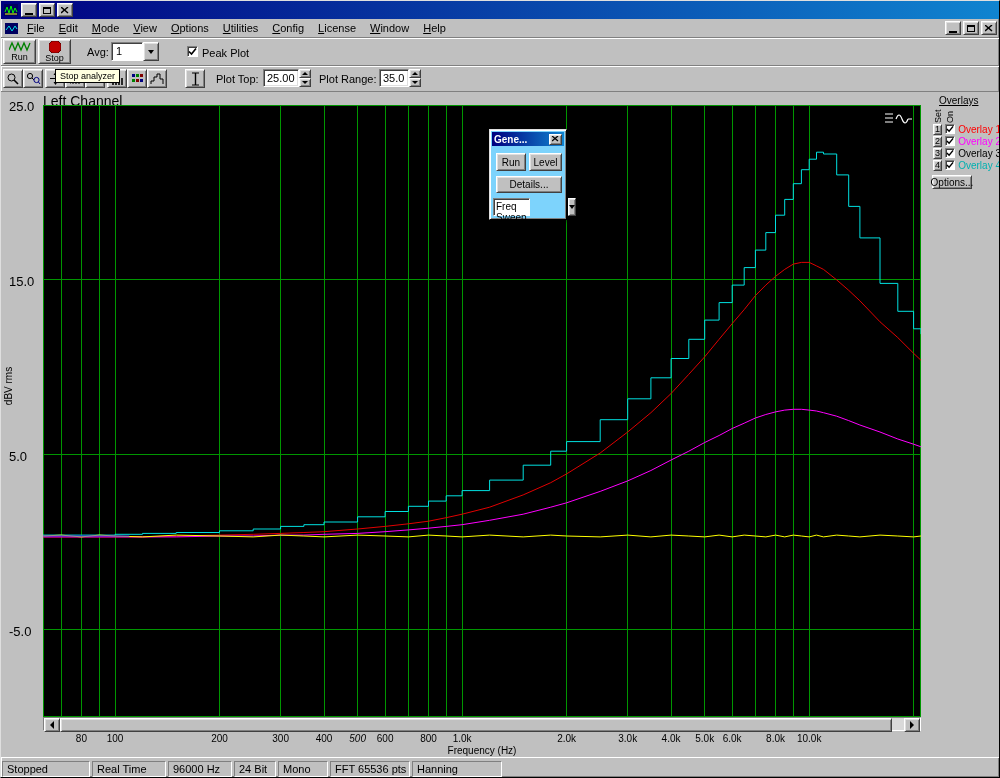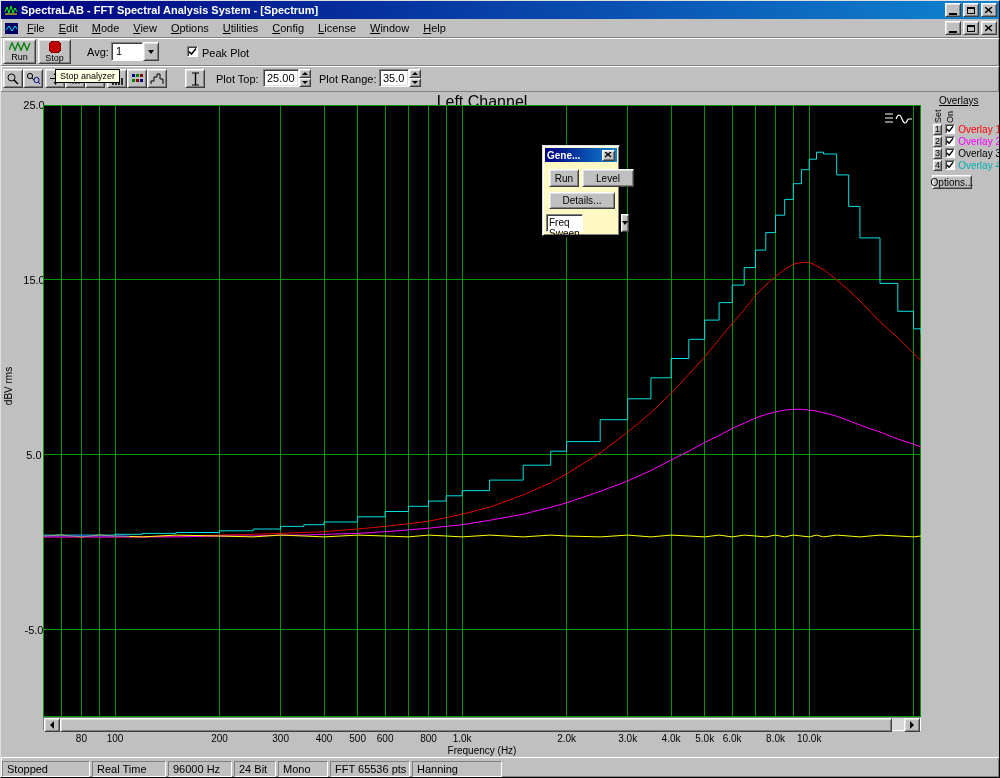--- a/index.html
+++ b/index.html
@@ -48,23 +48,23 @@
   .spinner { position:absolute; display:flex; height:18px; }
   .spin-field { padding:2px 3px; min-width:30px; }
   .spin-btns { display:flex; flex-direction:column; width:12px; }
   .spin-b { height:9px; display:flex; align-items:center; justify-content:center; cursor:default; }
   .spin-b .arrow-down, .spin-b .arrow-up { border-left-width:3px; border-right-width:3px; border-top-width:3px; border-bottom-width:3px; }
 
   .tooltip { position:absolute; left:54px; top:68px; background:#ffffe1; border:1px solid #000; font-size:9px; padding:1px 4px; z-index:60; white-space:nowrap; }
 
   
   .content { position:relative; height:665px; background:#c0c0c0; overflow:hidden; }
-  .plot-title { position:absolute; left:42px; top:1px; width:878px; text-align:center; font-size:16px; }
+  .plot-title { position:absolute; left:42px; top:1px; width:878px; font-size:14px; }
   .y-axis-label { position:absolute; left:-22px; top:288px; width:60px; height:12px; text-align:center; font-size:10px; transform:rotate(-90deg); }
-  .ytick { position:absolute; left:16px; width:34px; text-align:center; font-size:11px; }
+  .ytick { position:absolute; left:8px; width:34px; text-align:left; font-size:13px; }
   .plot-black { position:absolute; left:42px; top:13px; width:878px; height:612px; background:#000; }
   .gen-indicator { position:absolute; right:8px; top:5px; }
   .hscroll { position:absolute; left:42px; top:625px; width:878px; height:14px; display:flex; background:#d9d9d9; }
   .scroll-btn { width:16px; height:14px; display:flex; align-items:center; justify-content:center; flex:0 0 auto; cursor:default; }
   .arr-left { width:0; height:0; border-top:4px solid transparent; border-bottom:4px solid transparent; border-right:4px solid #000; }
   .arr-right { width:0; height:0; border-top:4px solid transparent; border-bottom:4px solid transparent; border-left:4px solid #000; }
   .scroll-track { flex:1 1 auto; position:relative; }
   .scroll-thumb { position:absolute; left:0; top:0; width:832px; height:14px; }
   .xtick { position:absolute; top:641px; width:40px; text-align:center; font-size:10px; }
   .x-axis-label { position:absolute; left:42px; top:653px; width:878px; text-align:center; font-size:10px; }
@@ -74,23 +74,23 @@
   .ov-title { position:absolute; left:8px; top:3px; font-size:10px; text-decoration:underline;text-align:right; }
   .vlabel { position:absolute; writing-mode:vertical-rl; transform:rotate(180deg); font-size:9px; }
   .ov-rows { position:absolute; left:0; top:31px; width:70px; }
   .ov-row { position:relative; height:12px; margin-bottom:0; display:flex; align-items:center; }
   .ov-num { width:12px; height:11px; font-size:9px; display:inline-flex; align-items:center; justify-content:center; margin-left:2px; cursor:default; }
   .ov-row .cb { width:10px; height:10px; margin-left:3px; }
   .ov-label { font-size:10px; margin-left:3px; white-space:nowrap; }
   .ov-options { position:absolute; left:1px; top:83px; width:40px; height:14px; font-size:10px; display:flex; align-items:center; justify-content:center; cursor:default; }
 
   
-  .gen-dialog { position:absolute; left:541px; top:128px; width:78px; height:91px; background:#fef9c3;
+  .gen-dialog { position:absolute; left:488px; top:128px; width:78px; height:91px; background:#7dd3fc;
                 border:1px solid; border-color:#dfdfdf #000 #000 #dfdfdf;
-                box-shadow:inset 1px 1px 0 #fff, inset -1px -1px 0 #808080, 2px 2px 3px rgba(0,0,0,.4); z-index:40;margin-top:16px; }
+                box-shadow:inset 1px 1px 0 #fff, inset -1px -1px 0 #808080, 2px 2px 3px rgba(0,0,0,.4); z-index:40; }
   .gen-title { height:14px; margin:2px; background:linear-gradient(90deg,#000080,#1084d0); display:flex; align-items:center; padding:0 2px; }
   .gen-title-text { color:#fff; font-weight:bold; font-size:10px; flex:1; white-space:nowrap; overflow:hidden; }
   .gen-close { width:13px; height:11px; display:inline-flex; align-items:center; justify-content:center; cursor:default; }
   .gen-btn { position:absolute; font-size:10px; display:flex; align-items:center; justify-content:center; cursor:default; }
   .gen-combo { position:absolute; left:3px; top:68px; width:72px; height:18px;gap:38px; }
   .gen-combo .combo-val { font-size:10px; padding:2px 2px; }
 
   
   .statusbar { height:20px; display:flex; align-items:flex-start; padding:3px 0 0 1px; border-top:1px solid #fff; }
   .status-panel { height:16px; padding:1px 4px; margin-right:2px; white-space:nowrap; overflow:hidden; font-size:11px; }
@@ -99,21 +99,20 @@
 <body>
 
 <div class="app">
 
   <div class="titlebar">
     <svg class="app-icon" width="14" height="14" viewBox="0 0 14 14">
       <rect x="0" y="1" width="14" height="12" fill="#000060"></rect>
       <polyline points="1,9 3,4 5,10 7,3 9,10 11,5 13,9" fill="none" stroke="#00ff00" stroke-width="1"></polyline>
       <line x1="1" y1="11" x2="13" y2="11" stroke="#ffff00" stroke-width="1"></line>
     </svg>
-    <span class="title-text">SpectraLAB - FFT Spectral Analysis System - [Spectrum]</span>
     <span class="win-btns">
       <span class="win-btn btn">
           <span class="g-min"></span>
         </span>
       <span class="win-btn btn">
           <span class="g-rest"></span>
         </span>
       <span class="win-btn btn">
         <svg width="8" height="7" viewBox="0 0 8 7">
             <line x1="0" y1="0" x2="7" y2="6" stroke="#000" stroke-width="1.4"></line>
@@ -343,21 +342,21 @@
           <span class="arr-right"></span>
         </span>
     </div>
 
     <div id="x-ticks">
         <div class="xtick" style="left: 60.4189px;">80</div>
         <div class="xtick" style="left: 94.0524px;">100</div>
         <div class="xtick" style="left: 198.528px;">200</div>
         <div class="xtick" style="left: 259.642px;">300</div>
         <div class="xtick" style="left: 303.003px;">400</div>
-        <div class="xtick" style="left: 336.636px;">500</div>
+        <div class="xtick" style="left: 336.636px; font-style: italic;">500</div>
         <div class="xtick" style="left: 364.117px;">600</div>
         <div class="xtick" style="left: 407.478px;">800</div>
         <div class="xtick" style="left: 441.112px;">1.0k</div>
         <div class="xtick" style="left: 545.587px;">2.0k</div>
         <div class="xtick" style="left: 606.701px;">3.0k</div>
         <div class="xtick" style="left: 650.062px;">4.0k</div>
         <div class="xtick" style="left: 683.696px;">5.0k</div>
         <div class="xtick" style="left: 711.176px;">6.0k</div>
         <div class="xtick" style="left: 754.537px;">8.0k</div>
         <div class="xtick" style="left: 788.171px;">10.0k</div>
@@ -414,21 +413,21 @@
     <div class="gen-title">
       <span class="gen-title-text">Gene...</span>
       <span class="gen-close btn">
         <svg width="7" height="6" viewBox="0 0 7 6">
             <line x1="0" y1="0" x2="6" y2="5" stroke="#000" stroke-width="1.3"></line>
             <line x1="6" y1="0" x2="0" y2="5" stroke="#000" stroke-width="1.3"></line>
           </svg>
       </span>
     </div>
     <div class="gen-btn btn" style="left:6px; top:23px; width:30px; height:18px;">Run</div>
-    <div class="gen-btn btn" style="left:39px; top:23px; width:52px; height:18px;">Level</div>
+    <div class="gen-btn btn" style="left:39px; top:23px; width:33px; height:18px;">Level</div>
     <div class="gen-btn btn" style="left:6px; top:46px; width:66px; height:17px;">Details...</div>
     <div class="combo gen-combo">
       <span class="combo-val">Freq Sweep</span>
       <span class="combo-btn btn">
           <span class="arrow-down"></span>
         </span>
     </div>
   </div>
 
   <div class="statusbar">

